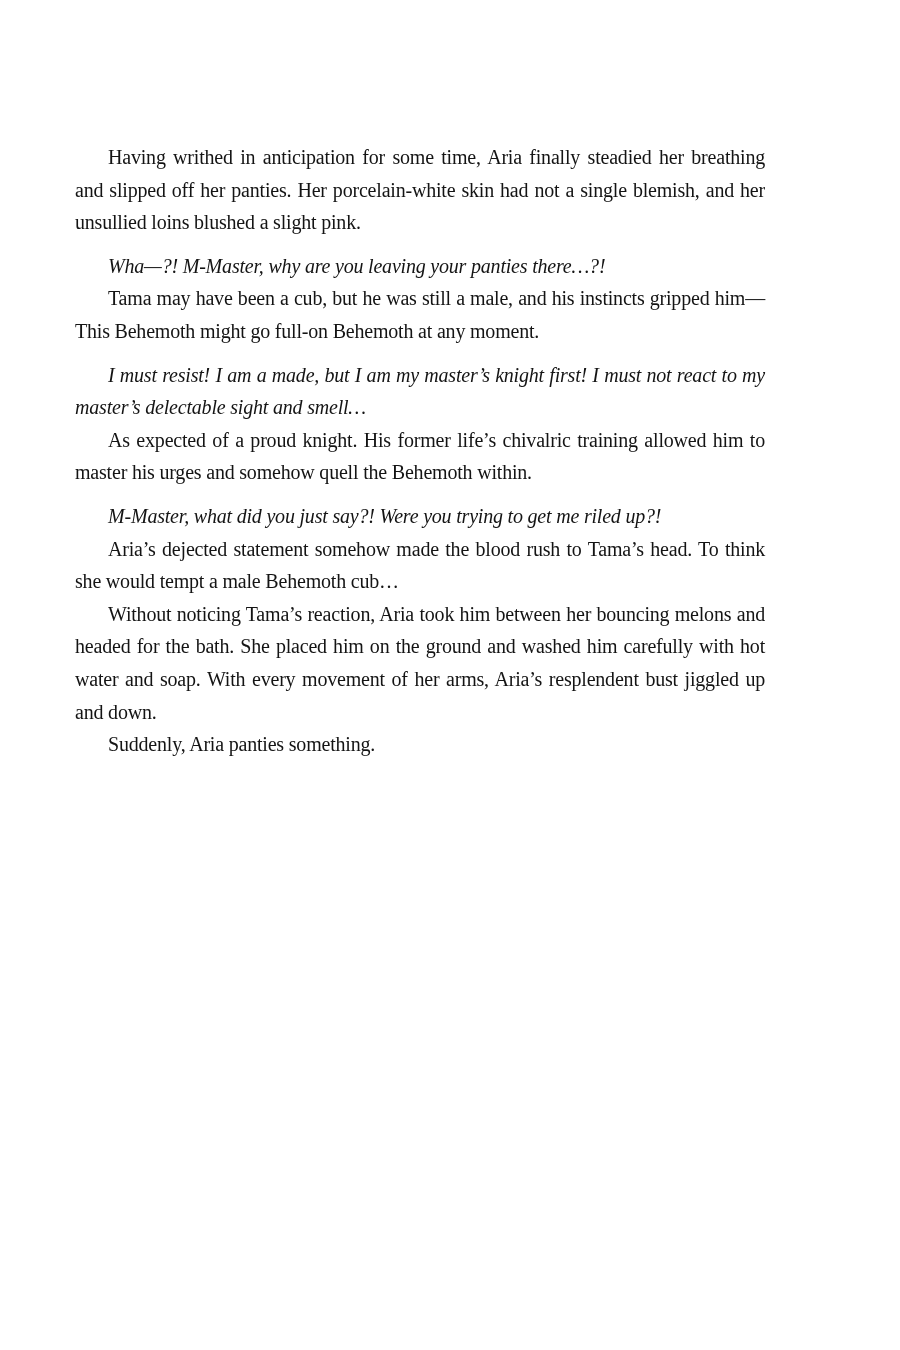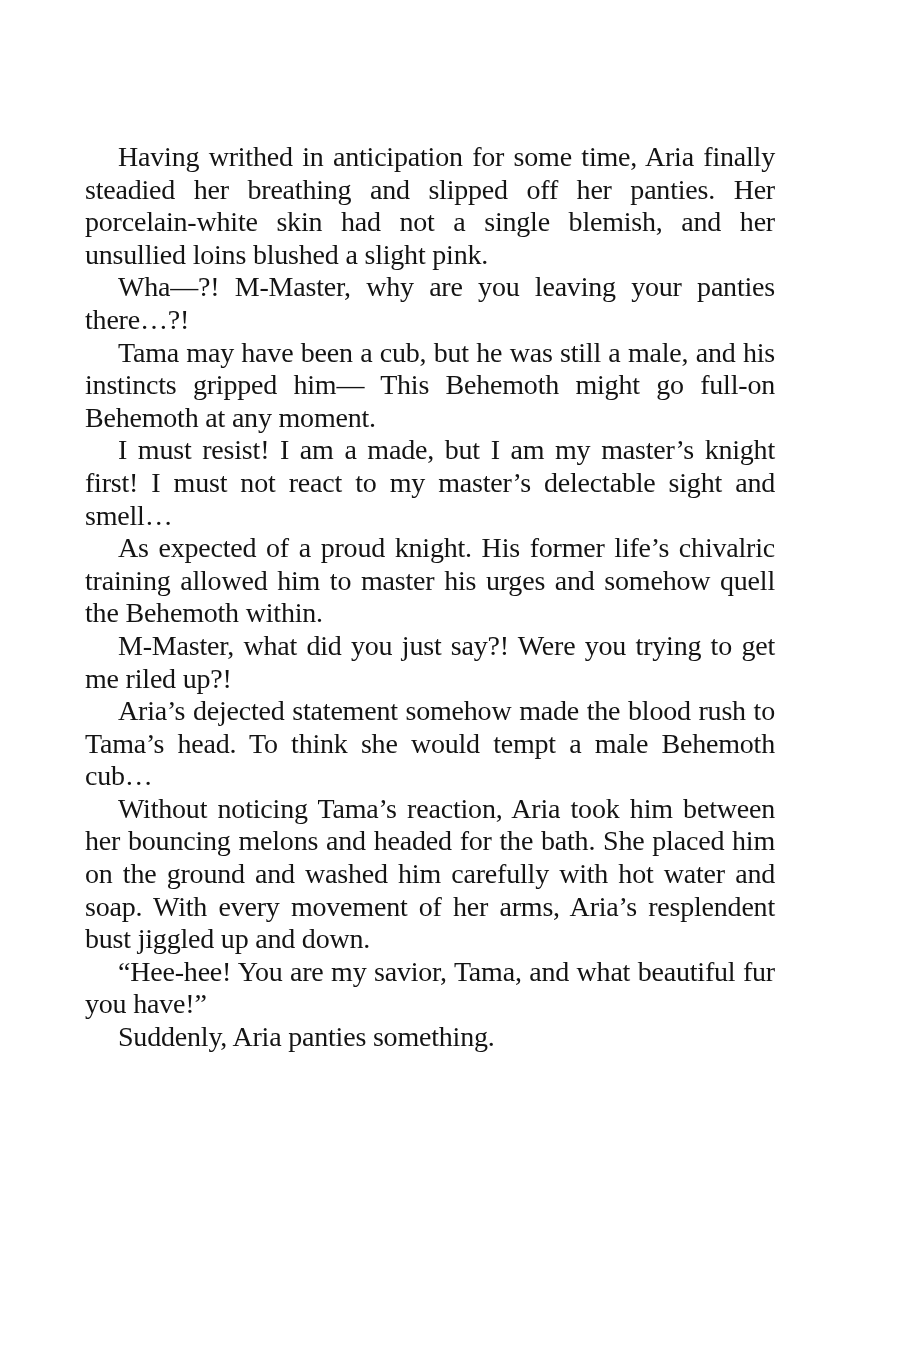--- a/index.html
+++ b/index.html
@@ -13,47 +13,48 @@
     overflow: hidden;
   }
   .page {
     position: relative;
     width: 900px;
     height: 1350px;
     background: #ffffff;
   }
   .text-column {
     position: absolute;
-    left: 85px;
+    left: 75px;
     top: 141px;
     width: 690px;
     font-family: "Liberation Serif", "DejaVu Serif", serif;
-    font-size: 28px;
+    font-size: 20px;
     line-height: 32.6px;
     color: #141414;
     text-align: justify;
     letter-spacing: -0.2px;
   }
   .text-column p {
     margin: 0;
     padding: 0;
     text-indent: 33px;
   }
   .text-column p.italic {
+    font-style: italic;
+    margin-top: 11px;
   }
 </style>
 </head>
 <body>
 
 <div class="page">
   <div class="text-column" id="text-column">
       <p class="">Having writhed in anticipation for some time, Aria finally steadied her breathing and slipped off her panties. Her porcelain-white skin had not a single blemish, and her unsullied loins blushed a slight pink.</p>
       <p class="italic">Wha—?! M-Master, why are you leaving your panties there…?!</p>
       <p class="">Tama may have been a cub, but he was still a male, and his instincts gripped him— This Behemoth might go full-on Behemoth at any moment.</p>
       <p class="italic">I must resist! I am a made, but I am my master’s knight first! I must not react to my master’s delectable sight and smell…</p>
       <p class="">As expected of a proud knight. His former life’s chivalric training allowed him to master his urges and somehow quell the Behemoth within.</p>
       <p class="italic">M-Master, what did you just say?! Were you trying to get me riled up?!</p>
       <p class="">Aria’s dejected statement somehow made the blood rush to Tama’s head. To think she would tempt a male Behemoth cub…</p>
       <p class="">Without noticing Tama’s reaction, Aria took him between her bouncing melons and headed for the bath. She placed him on the ground and washed him carefully with hot water and soap. With every movement of her arms, Aria’s resplendent bust jiggled up and down.</p>
-      <p class="">“Hee-hee! You are my savior, Tama, and what beautiful fur you have!”</p>
       <p class="">Suddenly, Aria panties something.</p>
     </div>
 </div>
 
 </body></html>

